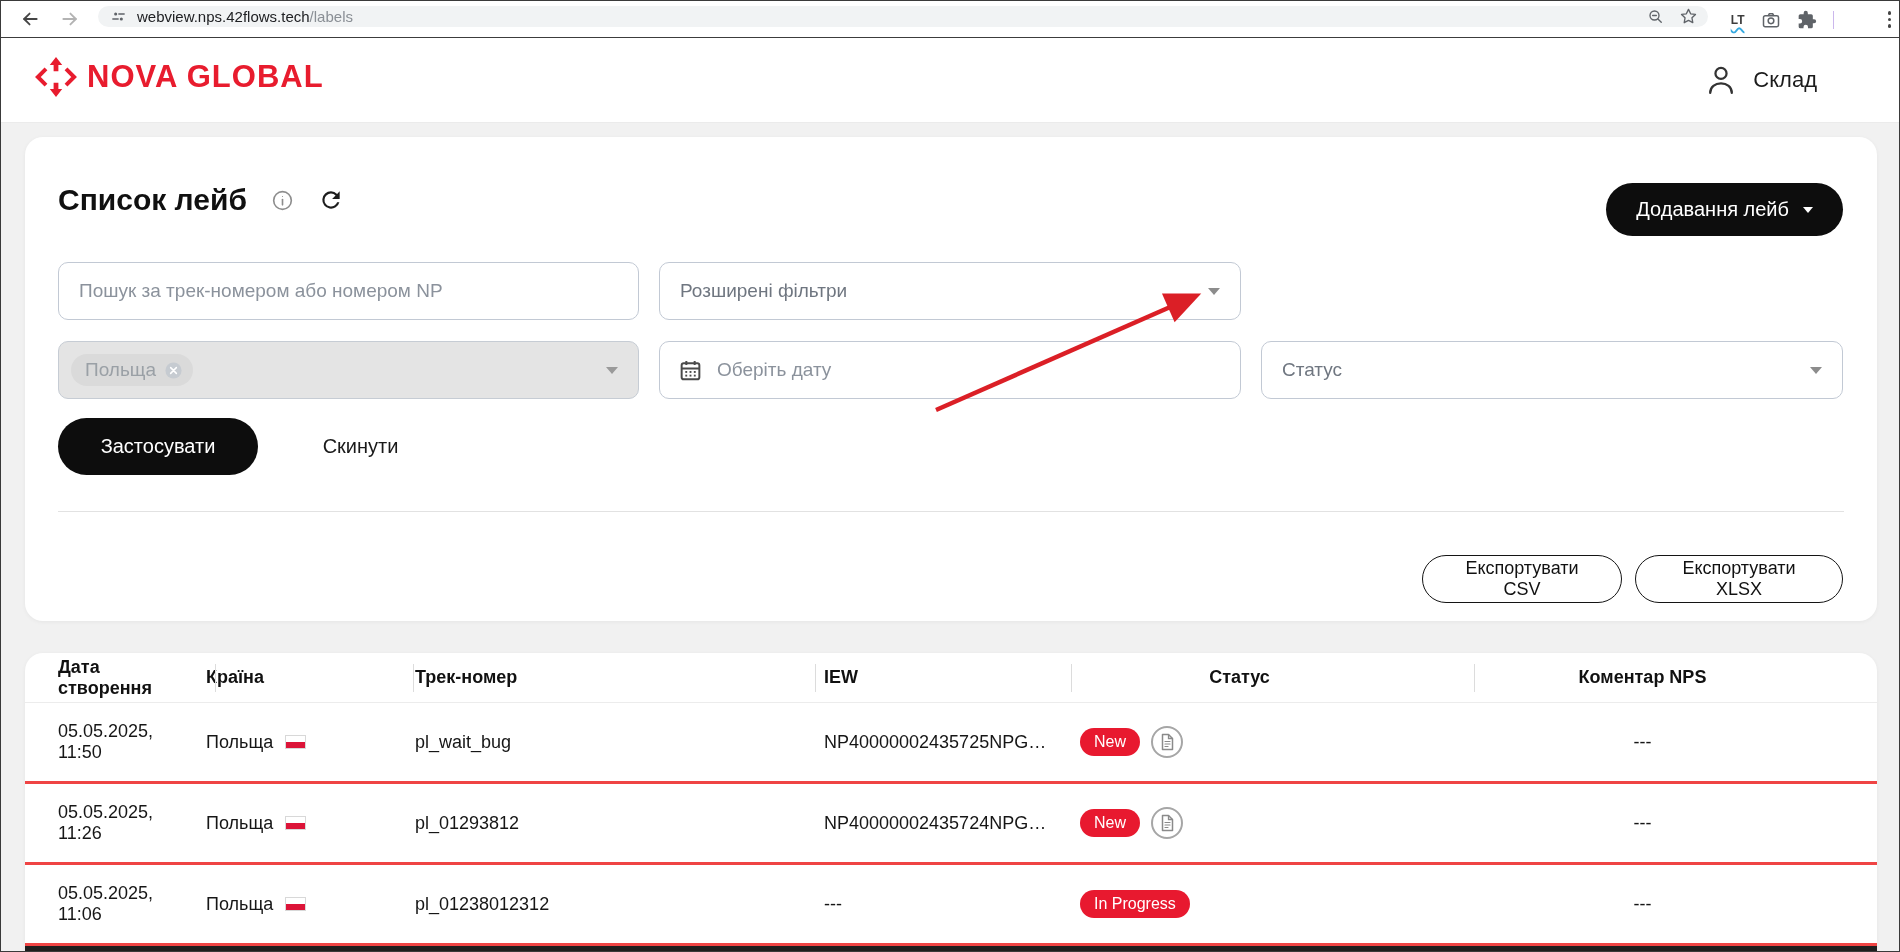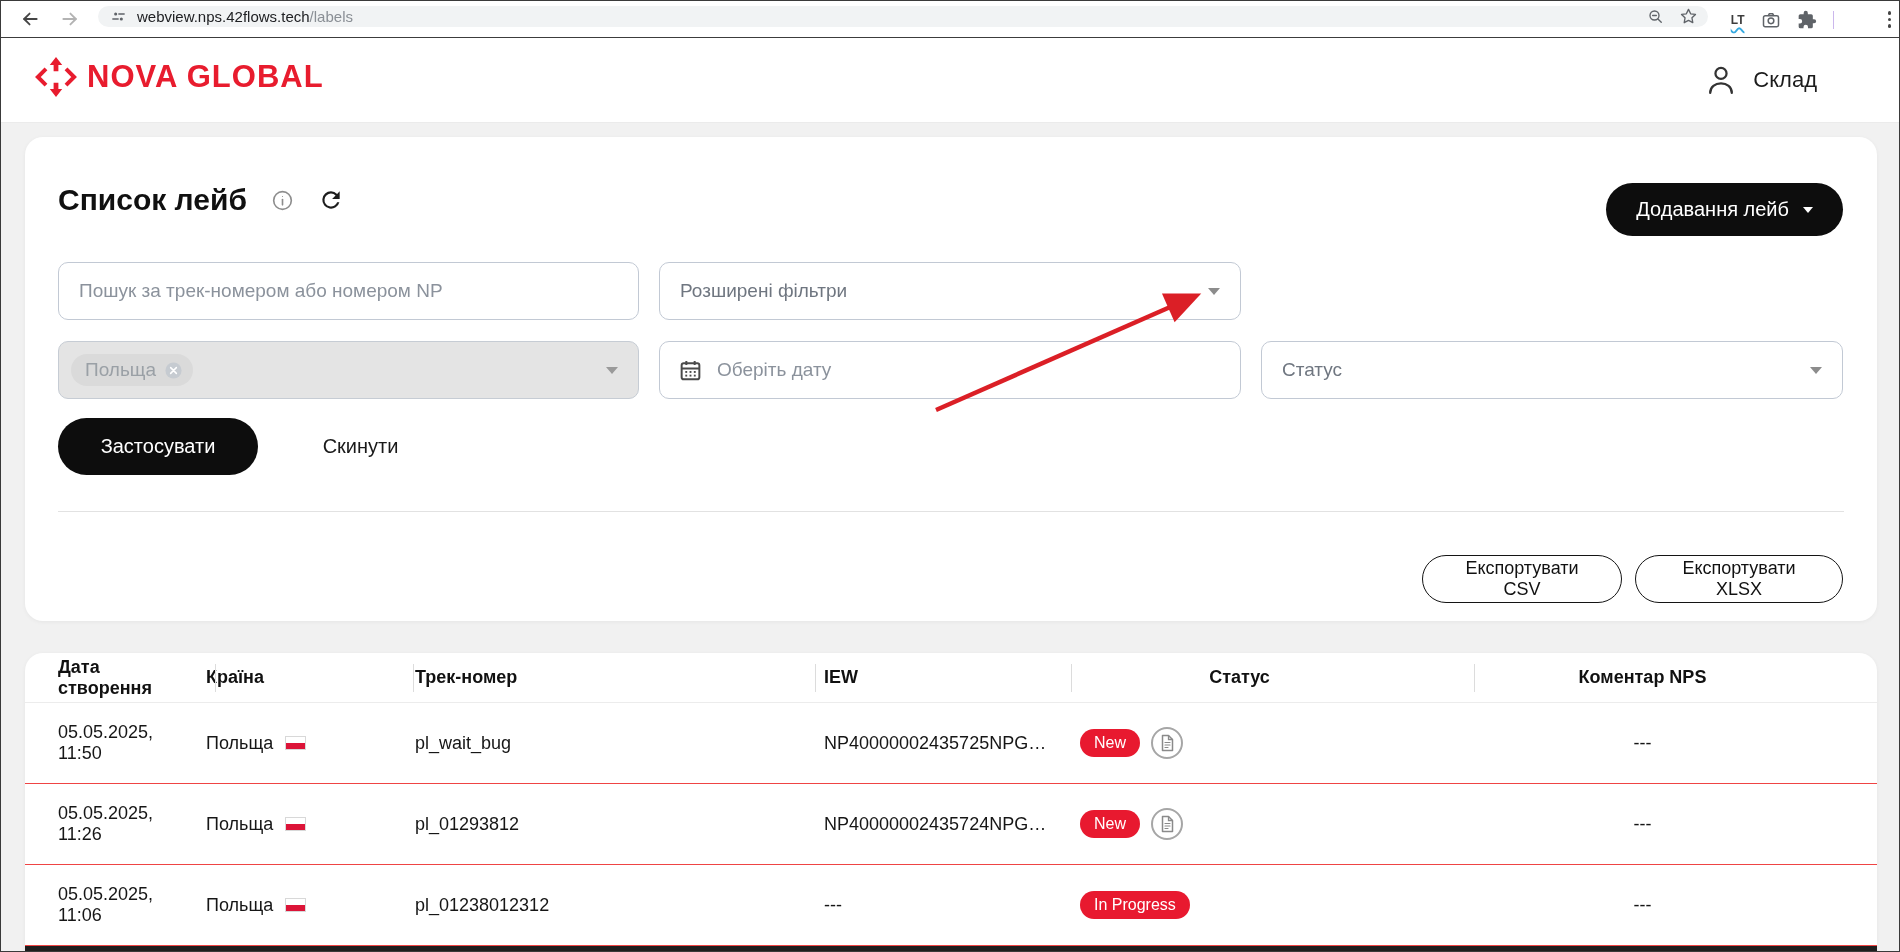--- a/index.html
+++ b/index.html
@@ -58,21 +58,21 @@
   .reset-btn { position:absolute; left:268px; top:281px; width:135px; height:57px; background:transparent; border:none; font-size:20px; font-family:inherit; color:#1a1a1a; cursor:pointer; }
 
   .divider { position:absolute; left:33px; right:33px; top:374px; height:1px; background:#e2e2e2; }
 
   .export-btn { position:absolute; top:402px; height:48px; border:1.5px solid #141414; border-radius:24px; background:#fff; font-size:18px; font-family:inherit; color:#111; cursor:pointer; padding:0 24px;margin-top:16px; }
   .export-csv { right:255px; width:200px; }
   .export-xlsx { right:34px; width:208px; }
 
   
   .t-header { position:relative; display:flex; align-items:center; height:50px; border-bottom:1px solid #ececec; font-weight:700; font-size:18px; color:#111; }
-  .t-row { display:flex; align-items:center; height:81px; border-bottom:1px solid #ef4444; font-size:18px; color:#161616; }
+  .t-row { display:flex; align-items:center; height:81px; border-bottom:3px solid #ef4444; font-size:18px; color:#161616; }
   .col { flex:none; padding-left:24px; }
   .c1 { width:157px; padding-left:33px; }
   .c2 { width:198px; }
   .c3 { width:402px; padding-left:35px; }
   .c4 { width:256px; padding-left:42px; }
   .c5 { width:403px; }
   .c6 { width:403px; text-align:center; padding-left:0; }
   .t-header .c5 { text-align:center; padding-left:0; }
   .hsep { position:absolute; top:11px; width:1px; height:28px; background:#dcdcdc; }
   .country-cell { display:flex; align-items:center; gap:12px; }

